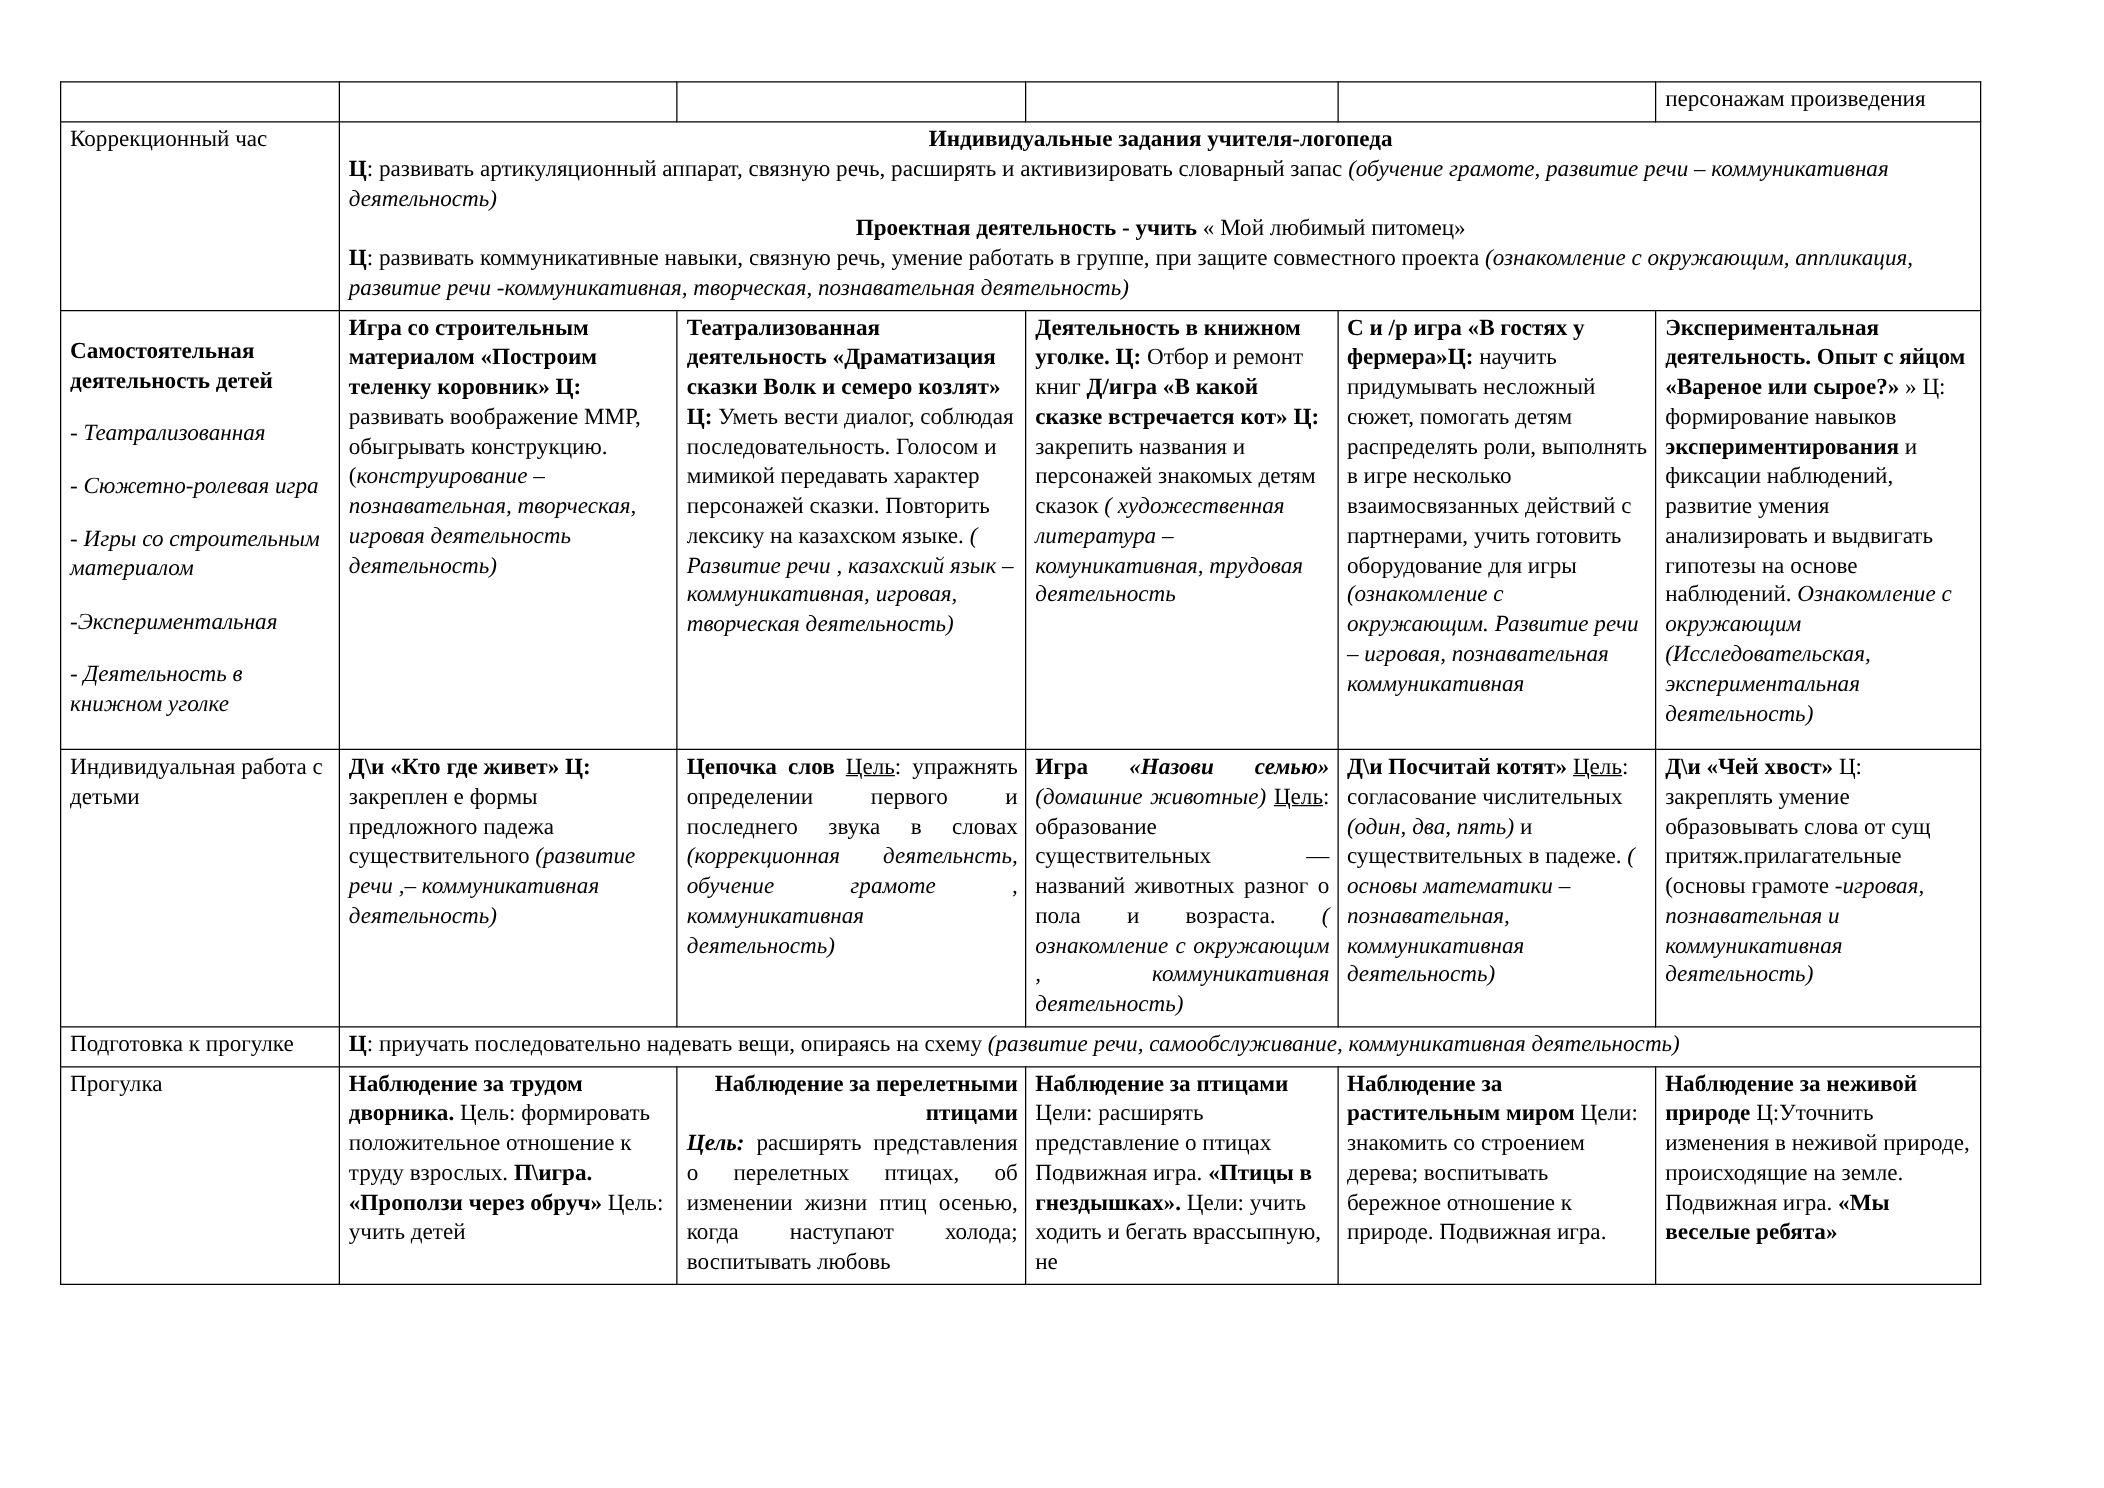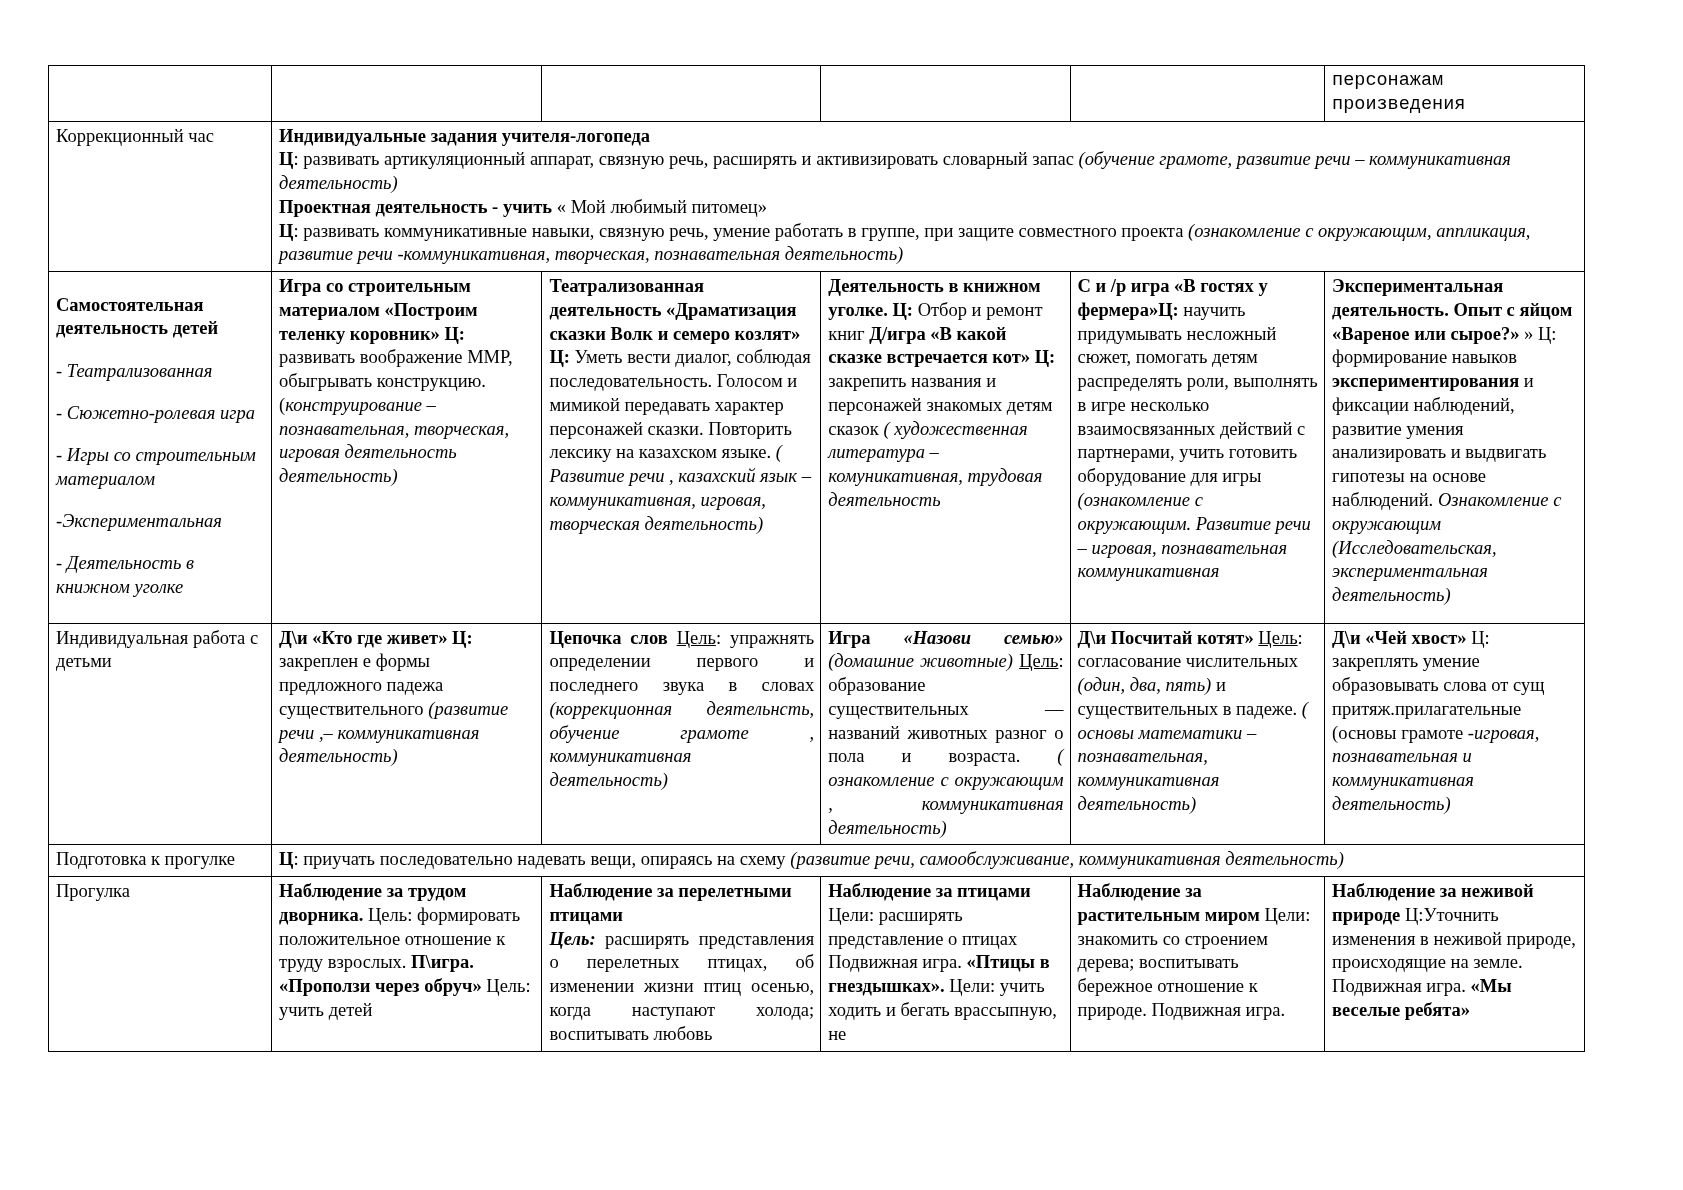--- a/index.html
+++ b/index.html
@@ -45,32 +45,32 @@
   col.c2 { width: 257px; }
   col.c3 { width: 265px; }
   col.c4 { width: 237px; }
   col.c5 { width: 242px; }
   col.c6 { width: 247px; }
 
   .b   { font-weight: bold; }
   .i   { font-style: italic; }
   .bi  { font-weight: bold; font-style: italic; }
   .u   { text-decoration: underline; }
-  .ctr { text-align: left; }
+  .ctr { text-align: right; }
   .jst { text-align: justify; margin-left: 44px; }
   .rowlabel { font-weight: normal; }
 
   
   .r0 td { height: 24px; padding-top: 2px; padding-bottom: 2px; }
-  .r0 .rightcell { font-size: 18.5px; font-family: Liberation Mono, monospace; }
+  .r0 .rightcell { font-size: 18.5px; }
 
   
   .merged-korr { line-height: 1.32; }
   .merged-korr p { margin: 0 0 0 0; }
-  .merged-korr p.center { }
+  .merged-korr p.center { text-align: center; }
 
   .cellbody p { margin: 0; }
 </style>
 </head>
 <body>
 
 <div class="page">
   <div class="sheet">
     <table class="grid">
       <colgroup>

